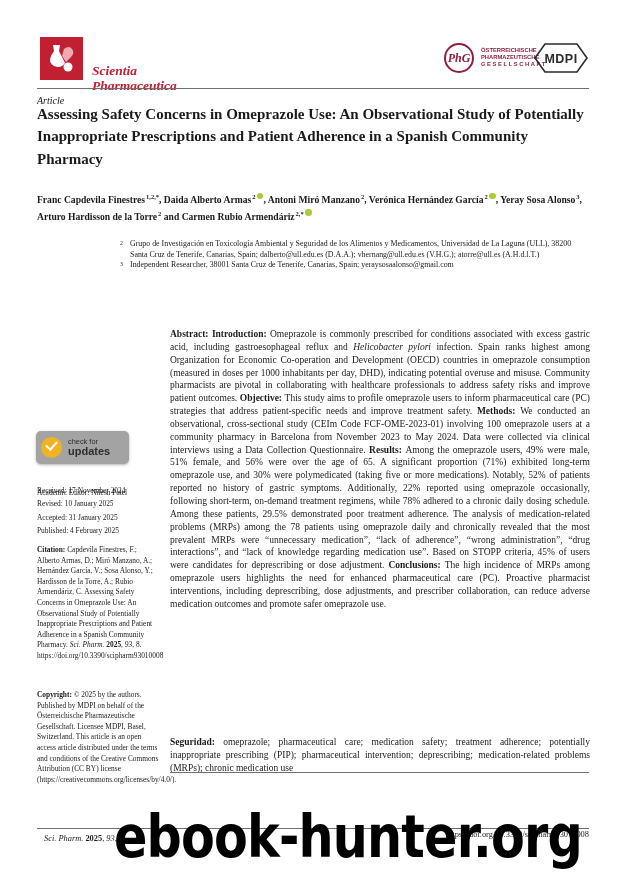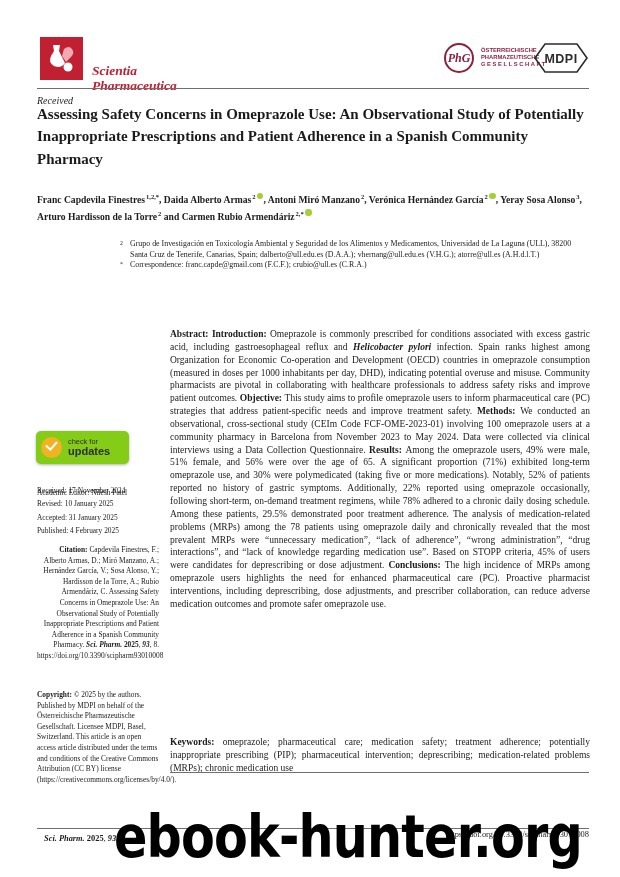--- a/index.html
+++ b/index.html
@@ -35,39 +35,39 @@
     background:var(--orcid-green,#a6ce39); margin-left:1.5px; transform:translateY(-4px); }
 
   
   .affils { left:120px; top:239px; width:470px; font-size:7.9px; line-height:10.6px; }
   .aff-row { display:flex; }
   .aff-marker { width:10px; flex:0 0 10px; font-size:5.8px; vertical-align:super;
     position:relative; top:-1px; text-align:left; }
   .aff-text { flex:1; }
 
   
-  .badge { left:36px; top:431px; width:93px; height:33px; background:#84cc16; border-radius:5px;
+  .badge { left:36px; top:431px; width:93px; height:33px; background:#a3a3a3; border-radius:5px;
     box-shadow:0 1px 3px rgba(0,0,0,.30); display:flex; align-items:center; padding-left:5px; box-sizing:border-box; }
   .badge-circle { width:21px; height:21px; border-radius:50%; background:var(--badge-yellow,#f0b323);
     position:relative; flex:0 0 21px; }
   .badge-circle:after { content:""; position:absolute; left:5px; top:4px; width:9px; height:5px;
     border-left:2.6px solid #fff; border-bottom:2.6px solid #fff; transform:rotate(-48deg); }
   .badge-text { margin-left:6px; font-family:"Liberation Sans",sans-serif; font-size:7.4px; line-height:8.4px; color:#2d2d2d; }
   .badge-text b { font-size:11px; }
   .side { font-size:7.4px; line-height:10.6px; width:122px; }
   .editor { left:37px; top:488px; }
   .history { left:37px; top:484px; }
   .hist-line { line-height:13.4px; }
-  .citation { left:37px; top:545px;text-align:right; }
+  .citation { left:37px; top:545px; }
   .copyright { left:37px; top:690px; }
 
   
   .abstract { left:170px; top:328px; width:420px; font-size:9.5px; line-height:12.85px; text-align:justify; }
   .keywords { left:170px; top:736px; width:420px; font-size:9.5px; line-height:12.85px; text-align:justify; }
-  .sb { font-weight:bold; } .si { font-style:italic;font-weight:bold; } .sn { font-weight:normal; }
+  .sb { font-weight:bold; } .si { font-style:italic; } .sn { font-weight:normal; }
 
   
   .footer-left { left:37px; top:834px; font-size:8.4px;margin-left:7px; }
   .footer-doi { right:31px; top:830px; font-size:8.4px; }
   .watermark { left:114px; top:808px; z-index:10; color:#000; white-space:nowrap;
     font-family:"DejaVu Sans","Liberation Sans",sans-serif; font-weight:bold;
     font-size:58px; line-height:58px; letter-spacing:-1px;
     transform:scaleX(.85); transform-origin:left top; }
 </style>
 </head>
@@ -93,31 +93,31 @@
     <div>ÖSTERREICHISCHE</div>
     <div>PHARMAZEUTISCHE</div>
     <div class="wide">GESELLSCHAFT</div>
   </div>
   <svg class="abs mdpi" viewBox="0 0 56 32">
     <polygon points="12,2 44,2 54,16 44,30 12,30 2,16" fill="none" stroke="#2b2b2b" stroke-width="1.6"></polygon>
     <text x="28" y="20.5" text-anchor="middle">MDPI</text>
   </svg>
   <div class="rule" style="left:37px; top:88px; width:552px;"></div>
 
-  <div class="abs article-kind">Received</div>
+  <div class="abs article-kind">Article</div>
   <div class="abs page-title">Assessing Safety Concerns in Omeprazole Use: An Observational Study of Potentially Inappropriate Prescriptions and Patient Adherence in a Spanish Community Pharmacy</div>
   <div class="abs authors"><span>Franc Capdevila Finestres</span><sup>1,2,*</sup><span>, </span><span>Daida Alberto Armas</span><sup>2</sup><span class="orcid"></span><span>, </span><span>Antoni Miró Manzano</span><sup>2</sup><span>, </span><span>Verónica Hernández García</span><sup>2</sup><span class="orcid"></span><span>, </span><span>Yeray Sosa Alonso</span><sup>3</sup><span>, </span><span>Arturo Hardisson de la Torre</span><sup>2</sup><span> and </span><span>Carmen Rubio Armendáriz</span><sup>2,*</sup><span class="orcid"></span></div>
   <div class="abs affils">
       <div class="aff-row">
         <span class="aff-marker">2</span>
         <span class="aff-text">Grupo de Investigación en Toxicología Ambiental y Seguridad de los Alimentos y Medicamentos, Universidad de La Laguna (ULL), 38200 Santa Cruz de Tenerife, Canarias, Spain; dalberto@ull.edu.es (D.A.A.); vhernang@ull.edu.es (V.H.G.); atorre@ull.es (A.H.d.l.T.)</span>
       </div>
       <div class="aff-row">
-        <span class="aff-marker">*</span>
-        <span class="aff-text">Correspondence: franc.capde@gmail.com (F.C.F.); crubio@ull.es (C.R.A.)</span>
+        <span class="aff-marker">3</span>
+        <span class="aff-text">Independent Researcher, 38001 Santa Cruz de Tenerife, Canarias, Spain; yeraysosaalonso@gmail.com</span>
       </div>
     </div>
 
   <div class="abs badge">
     <div class="badge-circle"></div>
     <div class="badge-text">
       <div>check for</div>
       <b>updates</b>
     </div>
   </div>
@@ -125,21 +125,21 @@
   <div class="abs side history">
       <div class="hist-line">Received: 17 November 2024</div>
       <div class="hist-line">Revised: 10 January 2025</div>
       <div class="hist-line">Accepted: 31 January 2025</div>
       <div class="hist-line">Published: 4 February 2025</div>
     </div>
   <div class="abs side citation"><span class="sb">Citation: </span><span class="sn">Capdevila Finestres, F.; Alberto Armas, D.; Miró Manzano, A.; Hernández García, V.; Sosa Alonso, Y.; Hardisson de la Torre, A.; Rubio Armendáriz, C. Assessing Safety Concerns in Omeprazole Use: An Observational Study of Potentially Inappropriate Prescriptions and Patient Adherence in a Spanish Community Pharmacy. </span><span class="si">Sci. Pharm. </span><span class="sb">2025</span><span class="sn">, </span><span class="si">93</span><span class="sn">, 8. https://doi.org/10.3390/scipharm93010008</span></div>
   <div class="abs side copyright"><span class="sb">Copyright: </span><span class="sn">© 2025 by the authors. Published by MDPI on behalf of the Österreichische Pharmazeutische Gesellschaft. Licensee MDPI, Basel, Switzerland. This article is an open access article distributed under the terms and conditions of the Creative Commons Attribution (CC BY) license (https://creativecommons.org/licenses/by/4.0/).</span></div>
 
   <div class="abs abstract"><span class="sb">Abstract: </span><span class="sb">Introduction: </span><span class="sn">Omeprazole is commonly prescribed for conditions associated with excess gastric acid, including gastroesophageal reflux and </span><span class="si">Helicobacter pylori</span><span class="sn"> infection. Spain ranks highest among Organization for Economic Co-operation and Development (OECD) countries in omeprazole consumption (measured in doses per 1000 inhabitants per day, DHD), indicating potential overuse and misuse. Community pharmacists are pivotal in collaborating with healthcare professionals to address safety risks and improve patient outcomes. </span><span class="sb">Objective: </span><span class="sn">This study aims to profile omeprazole users to inform pharmaceutical care (PC) strategies that address patient-specific needs and improve treatment safety. </span><span class="sb">Methods: </span><span class="sn">We conducted an observational, cross-sectional study (CEIm Code FCF-OME-2023-01) involving 100 omeprazole users at a community pharmacy in Barcelona from November 2023 to May 2024. Data were collected via clinical interviews using a Data Collection Questionnaire. </span><span class="sb">Results: </span><span class="sn">Among the omeprazole users, 49% were male, 51% female, and 56% were over the age of 65. A significant proportion (71%) exhibited long-term omeprazole use, and 30% were polymedicated (taking five or more medications). Notably, 52% of patients reported no history of gastric symptoms. Additionally, 22% reported using omeprazole occasionally, following short-term, on-demand treatment regimens, while 78% adhered to a chronic daily dosing schedule. Among these patients, 29.5% demonstrated poor treatment adherence. The analysis of medication-related problems (MRPs) among the 78 patients using omeprazole daily and chronically revealed that the most prevalent MRPs were “unnecessary medication”, “lack of adherence”, “wrong administration”, “drug interactions”, and “lack of knowledge regarding medication use”. Based on STOPP criteria, 45% of users were candidates for deprescribing or dose adjustment. </span><span class="sb">Conclusions: </span><span class="sn">The high incidence of MRPs among omeprazole users highlights the need for enhanced pharmaceutical care (PC). Proactive pharmacist interventions, including deprescribing, dose adjustments, and prescriber collaboration, can reduce adverse medication outcomes and promote safer omeprazole use.</span></div>
-  <div class="abs keywords"><span class="sb">Keywords: </span><span class="sn">omeprazole; pharmaceutical care; medication safety; treatment adherence; potentially inappropriate prescribing (PIP); pharmaceutical intervention; deprescribing; medication-related problems (MRPs); chronic medication use</span></div>
+  <div class="abs keywords"><span class="sb">Seguridad: </span><span class="sn">omeprazole; pharmaceutical care; medication safety; treatment adherence; potentially inappropriate prescribing (PIP); pharmaceutical intervention; deprescribing; medication-related problems (MRPs); chronic medication use</span></div>
   <div class="rule" style="left:170px; top:772px; width:419px;"></div>
 
   <div class="rule" style="left:37px; top:828px; width:552px;"></div>
   <div class="abs footer-left"><span class="si">Sci. Pharm. </span><span class="sb">2025</span><span class="sn">, </span><span class="si">93</span><span class="sn">, 8</span></div>
   <div class="abs footer-doi">https://doi.org/10.3390/scipharm93010008</div>
 
   <div class="abs watermark">ebook-hunter.org</div>
 </div>
 
 </body></html>

